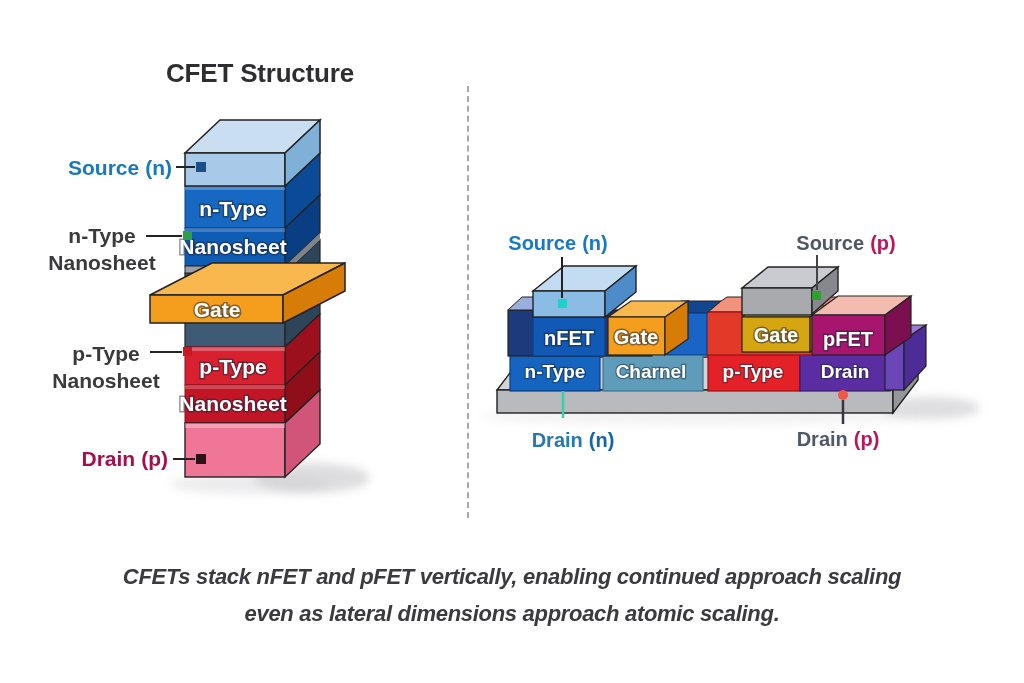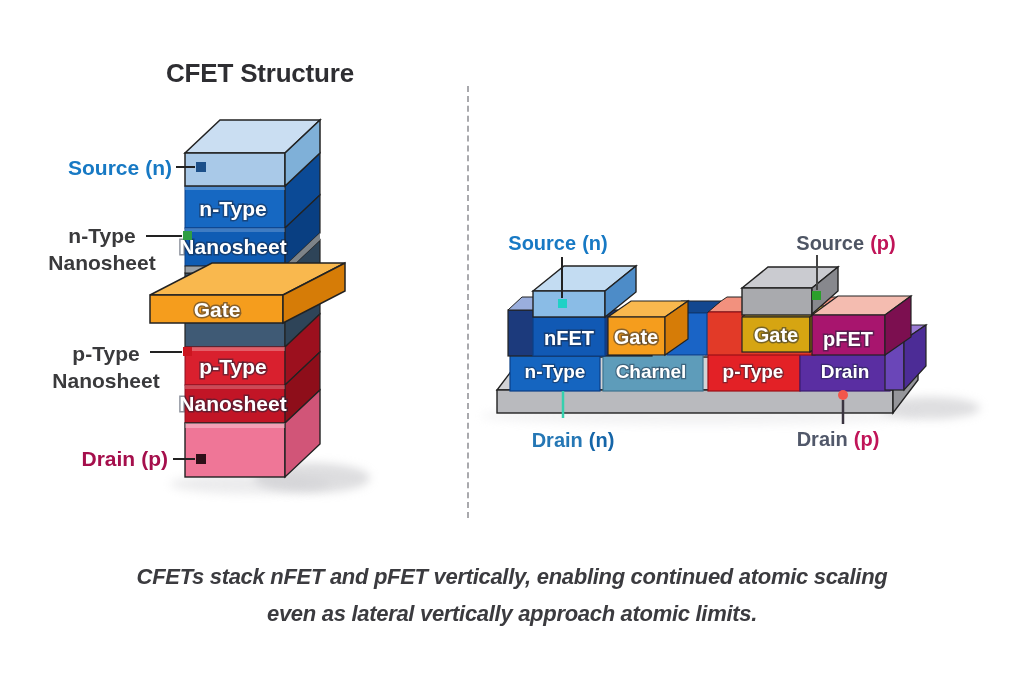--- a/index.html
+++ b/index.html
@@ -176,17 +176,17 @@
       <text x="845" y="378" font-size="19" text-anchor="middle" class="blocktext-sm">Drain</text>
 
       <text x="558" y="250" font-size="20" font-weight="600" text-anchor="middle" fill="#1779c4"><tspan>Source</tspan><tspan dx="6" class="calloutbold">(n)</tspan></text>
       <text x="846" y="250" font-size="20" font-weight="600" text-anchor="middle" fill="#4e5564"><tspan>Source</tspan><tspan dx="6" class="calloutbold" fill="#c01458">(p)</tspan></text>
       <text x="573" y="447" font-size="20" font-weight="600" text-anchor="middle" fill="#2577b5"><tspan>Drain</tspan><tspan dx="6" class="calloutbold" fill="#1565a8">(n)</tspan></text>
       <text x="838" y="446" font-size="20" font-weight="600" text-anchor="middle" fill="#51586a"><tspan>Drain</tspan><tspan dx="6" class="calloutbold" fill="#c01458">(p)</tspan></text>
     </g>
   </svg>
 
   <div class="caption">
-    <div>CFETs stack nFET and pFET vertically, enabling continued atomic scaling</div>
-    <div>even as lateral vertically approach atomic limits.</div>
+    <div>CFETs stack nFET and pFET vertically, enabling continued approach scaling</div>
+    <div>even as lateral dimensions approach atomic scaling.</div>
   </div>
 
 </div>
 
 </body></html>

